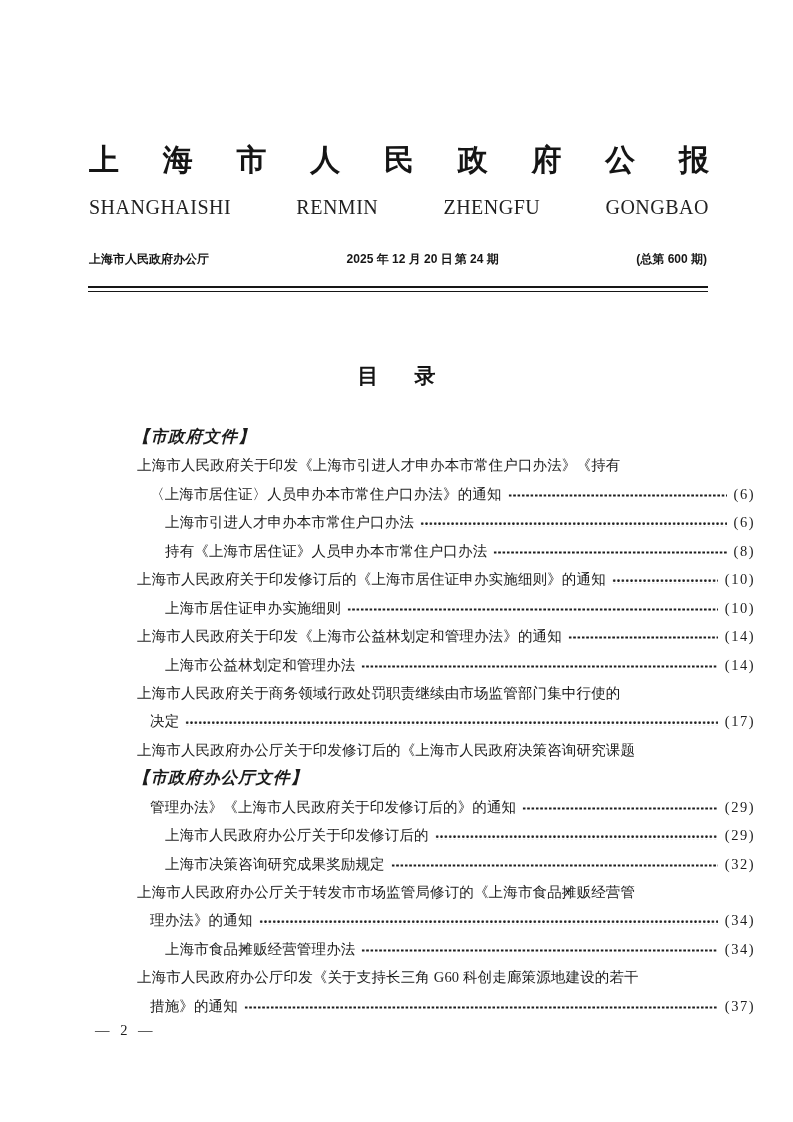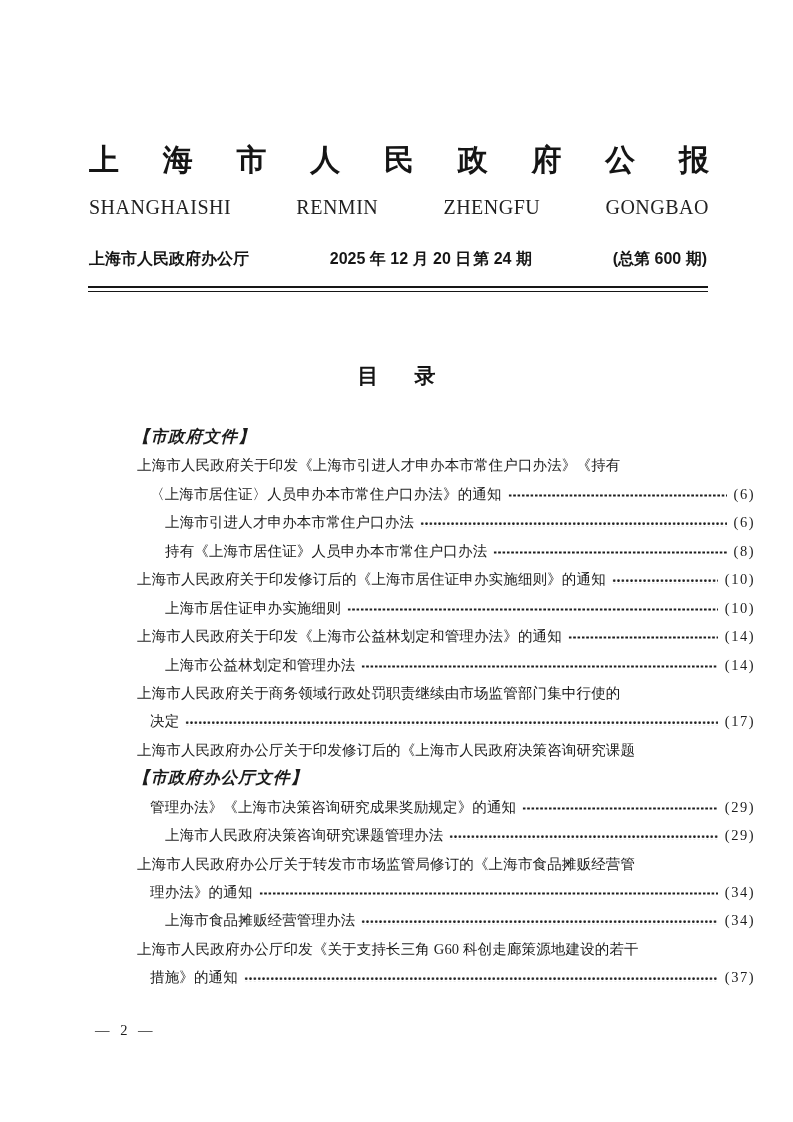--- a/index.html
+++ b/index.html
@@ -42,21 +42,21 @@
   
   .info-bar {
     position: absolute;
     left: 89px; top: 247px;
     width: 618px;
     display: flex;
     justify-content: space-between;
     align-items: flex-start;
     font-family: "Liberation Sans", "DejaVu Sans", sans-serif;
     font-weight: 600;
-    font-size: 16px;
+    font-size: 12px;
     line-height: 24px;
     color: #161616;
   }
   .info-middle { display: flex; gap: 2px; }
 
   .double-rule {
     position: absolute;
     left: 88px; top: 286px;
     width: 620px;
     height: 3px;
@@ -224,29 +224,34 @@
         <span class="toc-dots"></span>
         <span class="toc-page">(17)</span>
       </div>
       <div class="toc-row">
         <span class="toc-text">上海市人民政府办公厅关于印发修订后的《上海市人民政府决策咨询研究课题</span>
       </div>
       <div class="toc-row section">
         <span class="toc-text">【市政府办公厅文件】</span>
       </div>
       <div class="toc-row indent-1">
-        <span class="toc-text">管理办法》《上海市决策咨询研究成果奖励规定》的通知</span>
+        <span class="toc-text">管理办法》《上海市人民政府关于印发修订后的》的通知</span>
         <span class="toc-dots"></span>
         <span class="toc-page">(29)</span>
       </div>
       <div class="toc-row indent-2">
-        <span class="toc-text">上海市人民政府决策咨询研究课题管理办法</span>
+        <span class="toc-text">上海市人民政府办公厅关于印发修订后的</span>
         <span class="toc-dots"></span>
         <span class="toc-page">(29)</span>
       </div>
+      <div class="toc-row indent-2">
+        <span class="toc-text">上海市决策咨询研究成果奖励规定</span>
+        <span class="toc-dots"></span>
+        <span class="toc-page">(32)</span>
+      </div>
       <div class="toc-row">
         <span class="toc-text">上海市人民政府办公厅关于转发市市场监管局修订的《上海市食品摊贩经营管</span>
       </div>
       <div class="toc-row indent-1">
         <span class="toc-text">理办法》的通知</span>
         <span class="toc-dots"></span>
         <span class="toc-page">(34)</span>
       </div>
       <div class="toc-row indent-2">
         <span class="toc-text">上海市食品摊贩经营管理办法</span>

